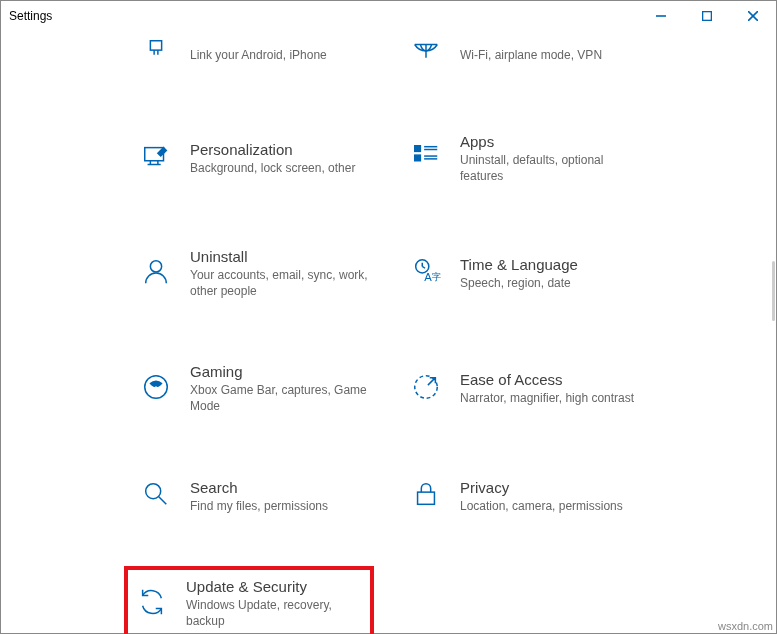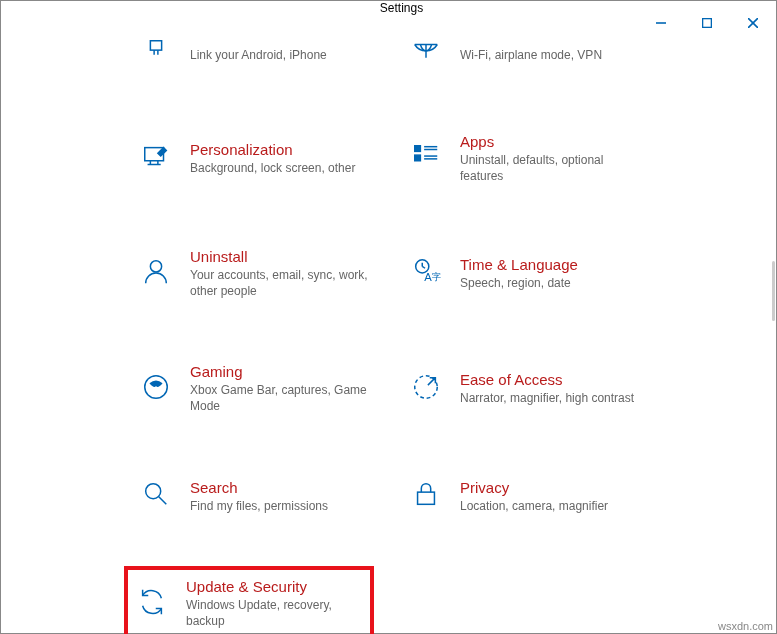--- a/index.html
+++ b/index.html
@@ -1,31 +1,31 @@
 <!DOCTYPE html>
 <html><head>
   <meta charset="utf-8">
   <style>
     * { margin: 0; padding: 0; box-sizing: border-box; }
     body { font-family: "Segoe UI", Tahoma, sans-serif; background: #fff; color: #000; font-size: 14px; width: 777px; height: 634px; overflow: hidden; position: relative; }
     
     .window { width: 777px; height: 634px; border: 1px solid #888; position: relative; background: #fff;}
     
-    .titlebar { height: 30px; display: flex; align-items: center; padding-left: 26px; flex-direction: column; }
+    .titlebar { height: 30px; display: flex; align-items: center; padding-left: 8px; }
     .titlebar-title { font-size: 12px; }
     .titlebar-controls { margin-left: auto; display: flex; height: 100%; }
     .titlebar-btn { width: 46px; height: 100%; display: flex; align-items: center; justify-content: center; font-size: 12px; font-family: "Segoe UI Symbol", sans-serif;}
     
     .content { padding-top: 0px; }
     .grid { display: grid; grid-template-columns: 265px 265px; column-gap: 5px; row-gap: 56px; margin-left: 135px; margin-top: 4px;}
     
     .tile { display: flex; gap: 18px; padding: 4px; align-items: center; }
     .icon-box { width: 32px; height: 32px; flex-shrink: 0; display: flex; align-items: flex-start; justify-content: center; margin-top: -2px;}
     .tile-text { display: flex; flex-direction: column; gap: 3px;}
-    .tile-title { font-size: 15px; color: #b91c1c; font-weight: 400;}
+    .tile-title { font-size: 15px; color: #404040; font-weight: 400;}
     .tile-sub { font-size: 12px; color: #666; max-width: 180px; line-height: 1.3;}
     
     .highlight-box { border: 4px solid #e8121b; padding: 8px 8px 18px 8px; margin-left:-12px; margin-top:-8px; width:250px;}
     .highlight-box .tile { padding: 0; }
     
     svg { stroke: #0066b4; fill: none; stroke-width: 1.6; }
     
     .watermark { position: absolute; bottom: 2px; right: 4px; font-size: 11px; color: #888; font-family: Arial, sans-serif; margin-top: 24px;}
     .scrollbar-track { position: absolute; right: 1px; top: 30px; width: 16px; bottom: 1px; }
     .scrollbar-thumb { position: absolute; right: 0; top: 230px; width: 3px; height: 60px; background: #ccc; border-radius: 2px;}
@@ -192,21 +192,21 @@
 
       <div class="tile">
         <div class="icon-box">
           <svg width="30" height="30" viewBox="0 0 32 32">
               <rect x="7" y="14" width="18" height="13"></rect>
               <path d="M11 14 v-4 a5 5 0 0 1 10 0 v4"></path>
             </svg>
         </div>
         <div class="tile-text">
           <div class="tile-title">Privacy</div>
-          <div class="tile-sub">Location, camera, magnifier</div>
+          <div class="tile-sub">Location, camera, permissions</div>
         </div>
       </div>
 
       <div class="highlight-box">
         <div class="tile">
           <div class="icon-box">
             <svg width="30" height="30" viewBox="0 0 32 32">
                 <path d="M26 12 A11 11 0 0 0 6 9"></path>
                 <path d="M6 20 A11 11 0 0 0 26 23"></path>
                 <path d="M6 3 l0 6 l6 0"></path>

